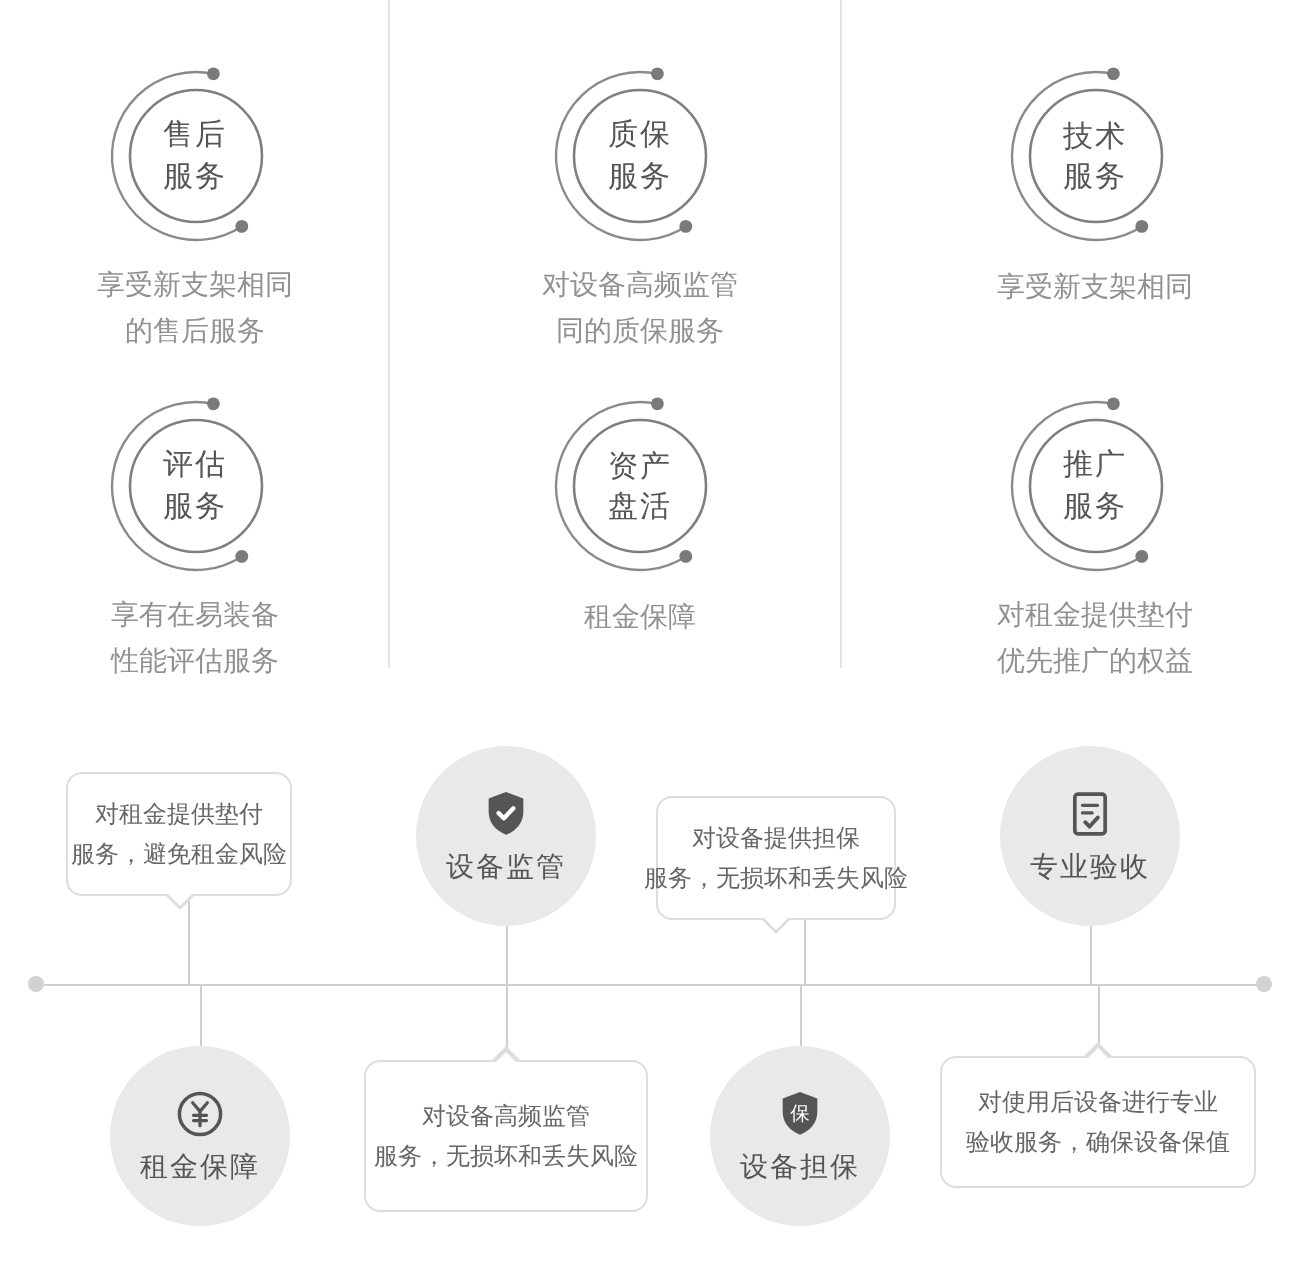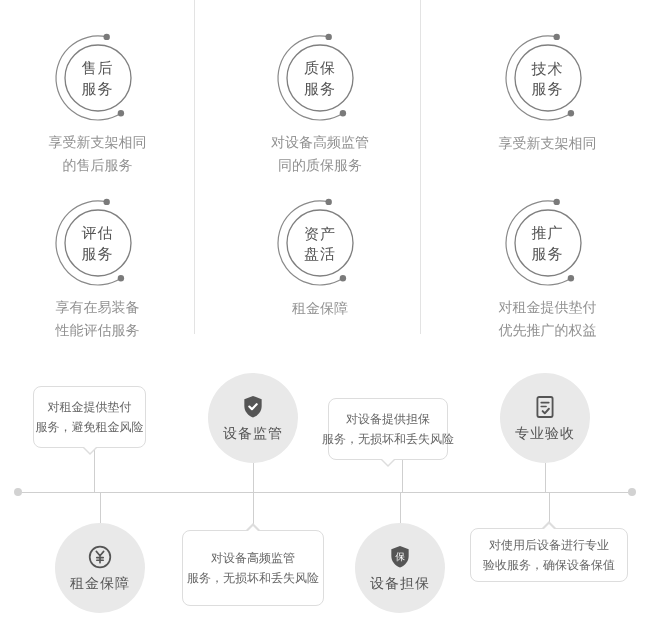--- a/index.html
+++ b/index.html
@@ -217,19 +217,19 @@
         <path d="M12 1.8 L20 4.8 V11 C20 16.2 16.6 19.8 12 21.6 C7.4 19.8 4 16.2 4 11 V4.8 Z" fill="#555"></path>
         <text x="12" y="14.8" text-anchor="middle" font-size="9" fill="#fff">保</text>
       </svg>
       <div class="node-label">设备担保</div>
     </div>
 
     <div class="bubble point-up" style="left:182px;top:190px;width:142px;height:76px">
       <div>对设备高频监管</div>
       <div>服务，无损坏和丢失风险</div>
     </div>
-    <div class="bubble point-up" style="left:470px;top:188px;width:158px;height:54px">
+    <div class="bubble point-up" style="left:470px;top:188px;width:158px;height:66px">
       <div>对使用后设备进行专业</div>
       <div>验收服务，确保设备保值</div>
     </div>
   </section>
 
 </div>
 
 </body></html>

